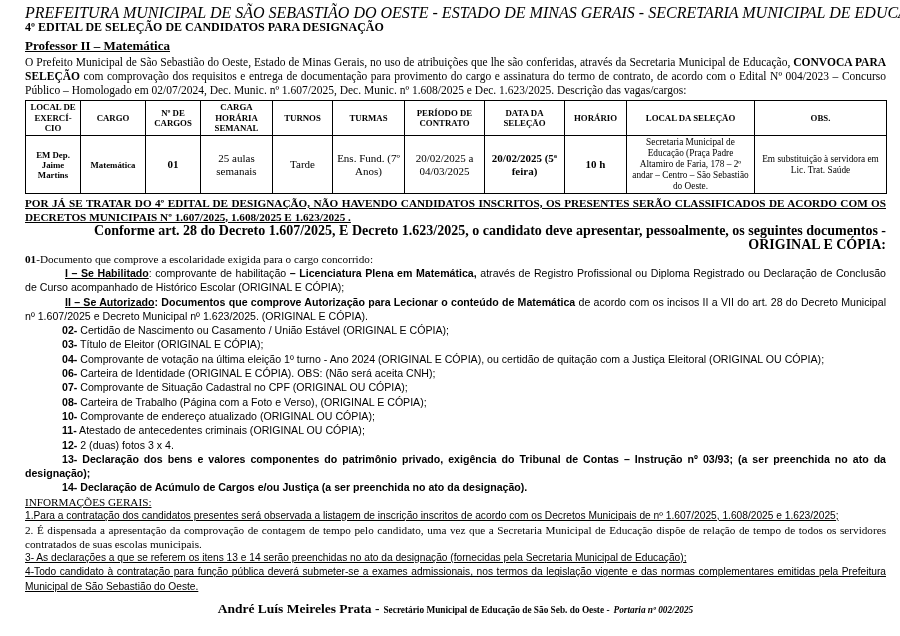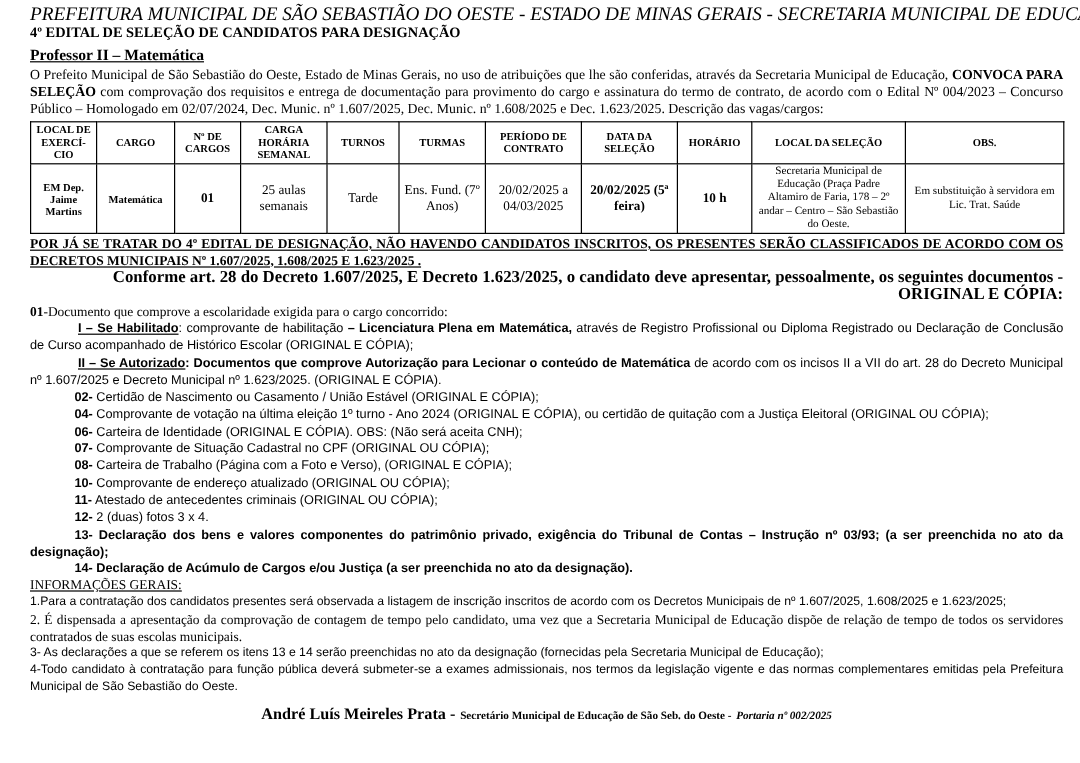--- a/index.html
+++ b/index.html
@@ -50,21 +50,21 @@
 
   .doc-item {
     font-family: "Liberation Sans", sans-serif; font-size: 10.6px;
     line-height: 14.3px; text-align: justify;
   }
   .doc-item .num { font-weight: bold; padding-left: 37px; }
   .doc-item.bold-item { font-weight: bold; }
 
   .info-h { font-size: 11.2px; line-height: 14px; }
   .info-h span { text-decoration: underline; }
-  .info-sans { font-family: "Liberation Sans", sans-serif; font-size: 10.2px; line-height: 14.3px; text-align: justify; }
+  .info-sans { font-family: "Liberation Sans", sans-serif; font-size: 10.2px; line-height: 14.3px; text-align: justify; text-decoration: underline; }
   .info-serif { font-size: 11.2px; line-height: 14px; text-align: justify; }
 
   .signature { text-align: center; margin-top: 6px; line-height: 16px; }
   .signature .name { font-size: 13.5px; font-weight: bold; }
   .signature .role { font-size: 9.3px; font-weight: bold; }
   .signature .portaria { font-size: 9.3px; font-weight: bold; font-style: italic; }
 </style>
 </head>
 <body>
 
@@ -127,20 +127,21 @@
 
   <div class="conforme">Conforme art. 28 do Decreto 1.607/2025,  E Decreto 1.623/2025, o candidato deve apresentar, pessoalmente, os seguintes documentos - ORIGINAL E CÓPIA:</div>
 
   <div class="item01"><span class="num">01</span><span>-Documento que comprove a escolaridade exigida para o cargo concorrido:</span></div>
 
   <div class="subitem"><span class="lead">I – Se Habilitado</span><span>: comprovante de habilitação </span><span class="b">– Licenciatura Plena em Matemática,</span><span> através de Registro Profissional ou Diploma Registrado ou Declaração de Conclusão de Curso acompanhado de Histórico Escolar (ORIGINAL E CÓPIA);</span></div>
 
   <div class="subitem"><span class="lead">II – Se Autorizado</span><span class="b">: Documentos que comprove Autorização para Lecionar o conteúdo de Matemática</span><span> de acordo com os incisos II a VII do art. 28 do Decreto Municipal nº 1.607/2025 e Decreto Municipal nº 1.623/2025. (ORIGINAL E CÓPIA).</span></div>
 
   <div class="doc-item"><span class="num">02-</span> <span>Certidão de Nascimento ou Casamento / União Estável (ORIGINAL E CÓPIA);</span></div>
+  <div class="doc-item"><span class="num">03-</span> <span>Título de Eleitor (ORIGINAL E CÓPIA);</span></div>
   <div class="doc-item"><span class="num">04-</span> <span>Comprovante de votação na última eleição  1º turno - Ano 2024 (ORIGINAL E CÓPIA), ou certidão de quitação com a Justiça Eleitoral (ORIGINAL OU CÓPIA);</span></div>
   <div class="doc-item"><span class="num">06-</span> <span>Carteira de Identidade (ORIGINAL E CÓPIA). OBS: (Não será aceita CNH);</span></div>
   <div class="doc-item"><span class="num">07-</span> <span>Comprovante de Situação Cadastral no CPF (ORIGINAL  OU CÓPIA);</span></div>
   <div class="doc-item"><span class="num">08-</span> <span>Carteira de Trabalho (Página com a Foto e Verso), (ORIGINAL E CÓPIA);</span></div>
   <div class="doc-item"><span class="num">10-</span> <span>Comprovante de endereço atualizado (ORIGINAL OU CÓPIA);</span></div>
   <div class="doc-item"><span class="num">11-</span> <span>Atestado de antecedentes criminais (ORIGINAL OU CÓPIA);</span></div>
   <div class="doc-item"><span class="num">12-</span> <span>2 (duas) fotos 3 x 4.</span></div>
   <div class="doc-item bold-item"><span class="num">13-</span> <span>Declaração dos bens e valores componentes do patrimônio privado, exigência do Tribunal de Contas – Instrução nº 03/93; (a ser preenchida no ato da designação);</span></div>
   <div class="doc-item bold-item"><span class="num">14-</span> <span>Declaração de Acúmulo de Cargos e/ou Justiça (a ser preenchida no ato da designação).</span></div>
 

